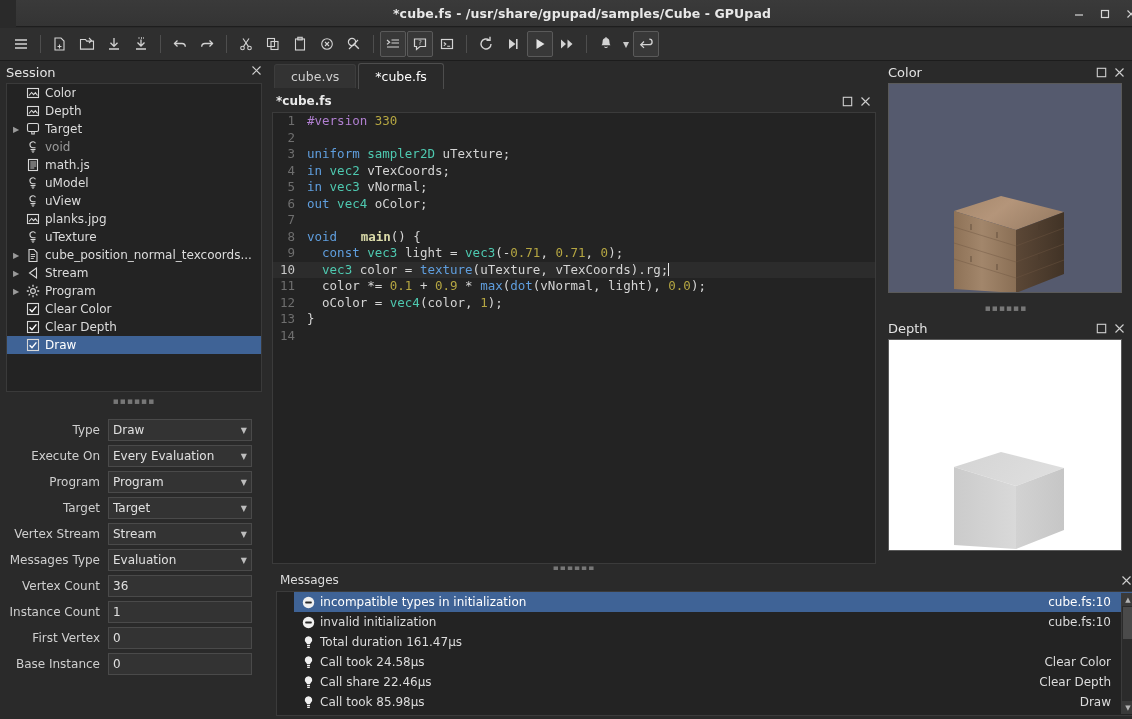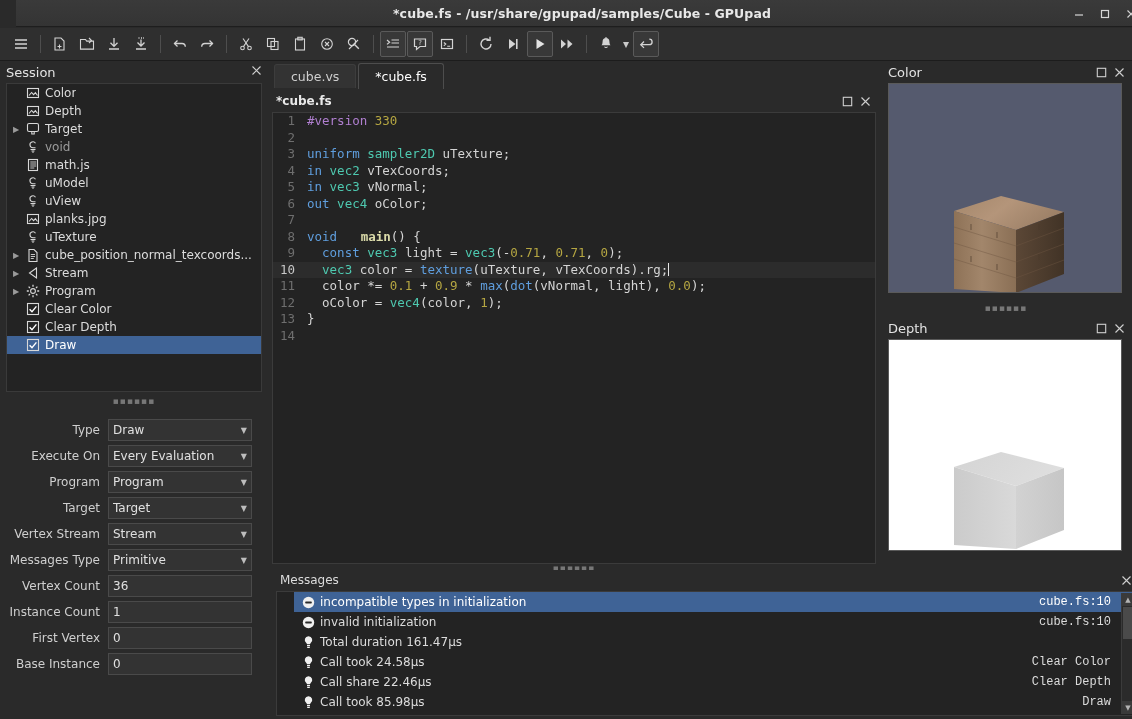--- a/index.html
+++ b/index.html
@@ -123,21 +123,21 @@
   
   .messages { position:absolute; left:268px; top:570px; width:864px; bottom:0; background:#2a2a2a;margin-left:6px; }
   .mhead { height:20px; display:flex; align-items:center; padding:0 4px 0 6px; }
   .mhead .mt { flex:1; font-size:12px; color:#dcdcdc; }
   .mhead .mbtn { width:16px; height:16px; display:flex; align-items:center; justify-content:center; color:#cfcfcf; }
   .mlist { position:absolute; left:2px; top:21px; right:2px; bottom:3px; background:#232323; border:1px solid #3b3b3b; overflow:hidden;padding-left:17px; }
   .mrow { height:20px; display:flex; align-items:center; padding:0 2px 0 4px; font-size:12px; color:#dcdcdc; }
   .mrow.sel { background:#3f6396; color:#ffffff; }
   .mrow .mico { width:20px; flex:0 0 20px; display:flex; align-items:center; justify-content:center; }
   .mrow .mtext { flex:1; padding-left:2px; white-space:nowrap; overflow:hidden; }
-  .mrow .mloc { padding-right:22px; color:#dcdcdc; white-space:nowrap;font-family:Liberation Mono, monospace; }
+  .mrow .mloc { padding-right:22px; color:#dcdcdc; white-space:nowrap; }
   .mrow.sel .mloc { color:#ffffff; }
   .mscroll { position:absolute; right:1px; top:1px; bottom:1px; width:13px; background:#2b2b2b; border-left:1px solid #3b3b3b; }
   .mscroll .arrowbox { height:13px; display:flex; align-items:center; justify-content:center; color:#b4b4b4; font-size:7px; background:#3a3a3a; }
   .mscroll .thumb { position:absolute; left:1px; right:1px; top:14px; height:32px; background:#4a4a4a; }
   .mscroll .bot { position:absolute; left:0; right:0; bottom:0; }
 </style>
 </head>
 <body>
 
 <div id="app">
@@ -494,21 +494,21 @@
       <div class="prow">
         <span class="plabel">Vertex Stream</span>
         <span class="pfield">
           <span class="pv">Stream</span>
           <span class="pcaret">▼</span>
         </span>
       </div>
       <div class="prow">
         <span class="plabel">Messages Type</span>
         <span class="pfield">
-          <span class="pv">Primitive</span>
+          <span class="pv">Evaluation</span>
           <span class="pcaret">▼</span>
         </span>
       </div>
       <div class="prow">
         <span class="plabel">Vertex Count</span>
         <span class="pfield">
           <span class="pv">36</span>
         </span>
       </div>
       <div class="prow">

